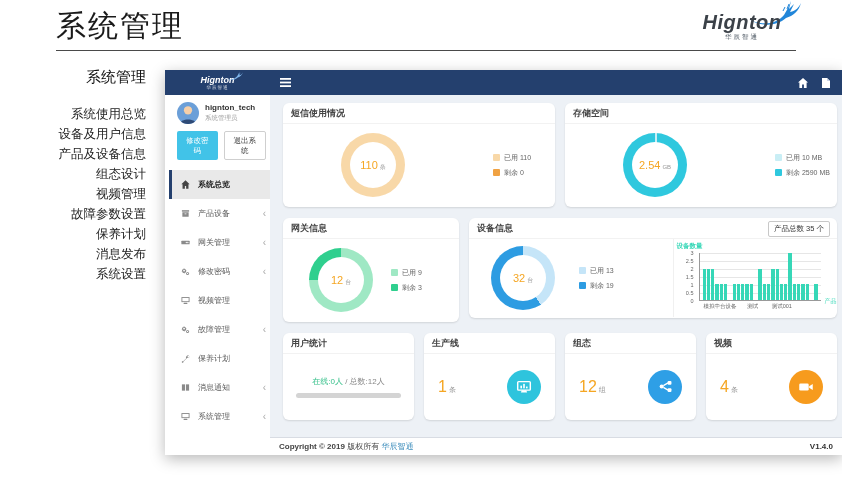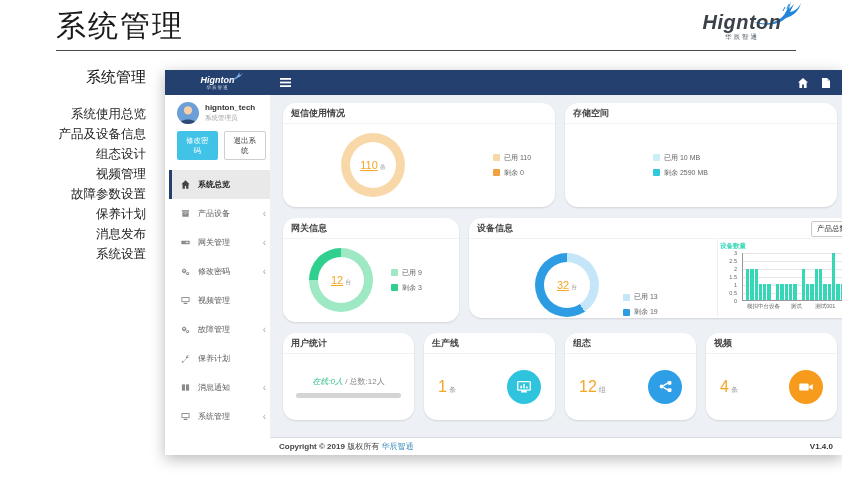--- a/index.html
+++ b/index.html
@@ -43,43 +43,43 @@
   .menu-item { position:relative; height:29px; display:flex; align-items:center; padding-left:9px; font-size:8px; color:#5a5a5a; cursor:pointer; border-left:3px solid transparent; }
   .menu-item.active { background:#e9e9e9; border-left-color:#24406e; color:#222; font-weight:bold; }
   .mi-icon { width:13px; margin-right:4px; display:flex; }
   .mi-icon svg { width:9px; height:9px; fill:#8a8a8a; }
   .menu-item.active .mi-icon svg { fill:#444; }
   .mi-chevron { position:absolute; right:8px; color:#aaa; font-size:10px; line-height:10px; }
 
   
   .app-content { position:absolute; left:105px; top:25px; right:0; bottom:18px; background:#edf1f6; padding:8px 5px 0 13px; overflow:hidden; }
   .row { display:flex; gap:10px; margin-bottom:11px; }
-  .card { background:#fff; border-radius:13px; box-shadow:0 1px 2px rgba(0,0,0,.12); position:relative; }
+  .card { background:#fff; border-radius:6px; box-shadow:0 1px 2px rgba(0,0,0,.12); position:relative; }
   .r1 .card { flex:1; height:104px; }
   .card-gateway { flex:0 0 176px; height:104px; }
   .card-device { flex:1; height:100px; }
   .r3 .card { flex:1; height:87px; }
   .card-h { height:21px; display:flex; align-items:center; padding:0 8px; border-bottom:1px solid #f2f2f2; font-size:9px; font-weight:bold; color:#444; }
   .card-b { position:relative; height:calc(100% - 22px); display:flex; align-items:center; }
 
   .donut-wrap { position:relative; width:64px; height:64px; flex:none; }
   .donut { width:64px; height:64px; border-radius:50%; position:relative; }
   .donut::after { content:""; position:absolute; left:9px; top:9px; right:9px; bottom:9px; background:#fff; border-radius:50%; }
   .donut-center { position:absolute; inset:0; display:flex; align-items:center; justify-content:center; z-index:1; }
-  .donut-value { font-size:11px; color:#f5a623;text-decoration:underline; }
+  .donut-value { font-size:11px; color:#f5a623; }
   .donut-unit { font-size:6px; color:#999; margin-left:2px; margin-top:4px; }
   .legend { display:flex; flex-direction:column; gap:5px; }
   .legend-row { display:flex; align-items:center; gap:4px; font-size:7px; color:#666; white-space:nowrap; }
   .sw { width:7px; height:7px; border-radius:1px; display:inline-block; flex:none; }
 
   #card-sms .donut-wrap, #card-storage .donut-wrap { margin-left:58px; }
   #card-sms .legend, #card-storage .legend { margin-left:88px; }
   #card-gateway .donut-wrap { margin-left:26px; }
   #card-gateway .legend { margin-left:18px; }
-  .device-left { flex:0 0 204px; display:flex; align-items:flex-end; height:100%;margin-left:44px; }
+  .device-left { flex:0 0 204px; display:flex; align-items:center; height:100%; }
   .device-left .donut-wrap { margin-left:22px; }
   .device-left .legend { margin-left:24px; }
   .device-right { flex:1; height:100%; border-left:1px solid #f0f0f0; display:flex; align-items:center; justify-content:center; }
   .mini-btn { position:absolute; right:7px; top:3px; font-size:7.5px; color:#333; background:#fff; border:1px solid #c8c8c8; border-radius:2px; padding:2px 5px; font-weight:normal; cursor:pointer; }
 
   
   .chart { position:relative; width:162px; height:72px; }
   .chart-title { position:absolute; left:2px; top:0; font-size:6.5px; font-weight:bold; color:#36d7b7; }
   .plot { position:absolute; left:24px; top:11px; width:122px; height:48px; border-left:1px solid #999; border-bottom:1px solid #999;
           background-image:repeating-linear-gradient(to bottom, #e6e6e6 0 1px, transparent 1px 8px); }
@@ -87,21 +87,21 @@
   .bar { flex:1; }
   .yticks { position:absolute; left:0; top:11px; width:22px; height:48px; }
   .ytick { position:absolute; right:3px; font-size:5.5px; color:#666; transform:translateY(50%); }
   .xticks { position:absolute; left:24px; top:61px; width:122px; height:8px; }
   .xtick { position:absolute; font-size:5.5px; color:#666; white-space:nowrap; }
   .chart-xlabel { position:absolute; left:150px; top:55px; font-size:6px; color:#36d7b7; white-space:nowrap; }
 
   
   .user-body { flex-direction:column; justify-content:center; gap:6px; }
   .user-line { font-size:8px; }
-  .online { color:#35c08a;font-style:italic; }
+  .online { color:#35c08a; }
   .total { color:#888; }
   .progress { width:80%; height:5px; background:#d4d4d4; border-radius:3px; }
   .value-body { justify-content:space-between; padding:0 14px; }
   .big-num { font-size:16px; color:#f5a623; }
   .big-unit { font-size:7px; color:#999; margin-left:2px; }
   .icon-circle { width:34px; height:34px; border-radius:50%; display:flex; align-items:center; justify-content:center; }
 
   
   .app-footer { position:absolute; left:105px; right:0; bottom:0; height:18px; background:#fff; border-top:1px solid #d8dce3;
                 display:flex; align-items:center; justify-content:space-between; padding:0 9px; font-size:8px; color:#444; }
@@ -120,20 +120,21 @@
     <path d="M45 8 l-2 4 M49 5 l-2 5" stroke="#2186d9" stroke-width="1" fill="none"></path>
   </svg>
   <div class="brand-text">Hignton</div>
   <div class="brand-sub">华辰智通</div>
 </div>
 
 <div class="left-menu">
   <div class="left-menu-heading">系统管理</div>
   <div id="left-menu-items">
       <div class="left-menu-item">系统使用总览</div>
+      <div class="left-menu-item">设备及用户信息</div>
       <div class="left-menu-item">产品及设备信息</div>
       <div class="left-menu-item">组态设计</div>
       <div class="left-menu-item">视频管理</div>
       <div class="left-menu-item">故障参数设置</div>
       <div class="left-menu-item">保养计划</div>
       <div class="left-menu-item">消息发布</div>
       <div class="left-menu-item">系统设置</div>
     </div>
 </div>
 
@@ -307,20 +308,27 @@
               <div class="legend-row">
                 <span class="sw" style="background:#f0a243"></span>
                 <span class="lg-label">剩余 0</span>
               </div>
             </div>
         </div>
       </div>
       <div class="card" id="card-storage">
         <div class="card-h">存储空间</div>
         <div class="card-b">
+          <div class="donut-wrap">
+            <div class="donut" style="background: conic-gradient(rgb(201, 238, 245) 0deg, rgb(201, 238, 245) 4deg, rgb(47, 200, 222) 4deg, rgb(47, 200, 222) 360deg);"></div>
+            <div class="donut-center">
+                <span class="donut-value">2.54</span>
+                <span class="donut-unit">GB</span>
+              </div>
+          </div>
           <div class="legend">
               <div class="legend-row">
                 <span class="sw" style="background:#c9eef5"></span>
                 <span class="lg-label">已用 10 MB</span>
               </div>
               <div class="legend-row">
                 <span class="sw" style="background:#2fc8de"></span>
                 <span class="lg-label">剩余 2590 MB</span>
               </div>
             </div>

